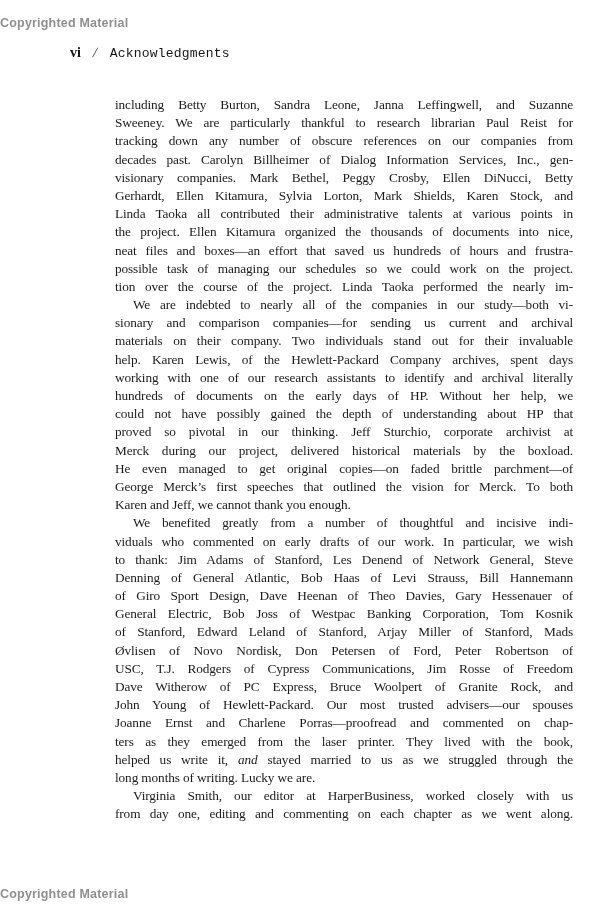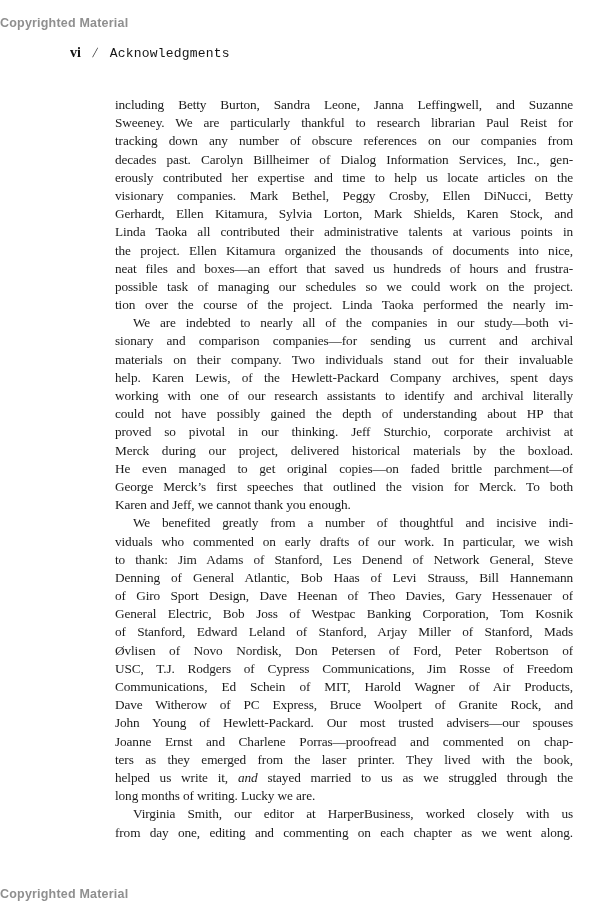--- a/index.html
+++ b/index.html
@@ -81,53 +81,52 @@
   <div class="header">
     <span class="pagenum">vi</span><span class="sep">/</span><span class="title">Acknowledgments</span>
   </div>
 
   <div class="body-text" id="body-text">
       <div class="para">
         <div class="line">including Betty Burton, Sandra Leone, Janna Leffingwell, and Suzanne</div>
         <div class="line">Sweeney. We are particularly thankful to research librarian Paul Reist for</div>
         <div class="line">tracking down any number of obscure references on our companies from</div>
         <div class="line">decades past. Carolyn Billheimer of Dialog Information Services, Inc., gen-</div>
-        <div class="line">erously contributed her expertise and time to help us locate articles on the</div>
         <div class="line">visionary companies. Mark Bethel, Peggy Crosby, Ellen DiNucci, Betty</div>
         <div class="line">Gerhardt, Ellen Kitamura, Sylvia Lorton, Mark Shields, Karen Stock, and</div>
         <div class="line">Linda Taoka all contributed their administrative talents at various points in</div>
         <div class="line">the project. Ellen Kitamura organized the thousands of documents into nice,</div>
         <div class="line">neat files and boxes—an effort that saved us hundreds of hours and frustra-</div>
         <div class="line">possible task of managing our schedules so we could work on the project.</div>
         <div class="line">tion over the course of the project. Linda Taoka performed the nearly im-</div>
       </div>
       <div class="para">
         <div class="line indent">We are indebted to nearly all of the companies in our study—both vi-</div>
         <div class="line">sionary and comparison companies—for sending us current and archival</div>
         <div class="line">materials on their company. Two individuals stand out for their invaluable</div>
         <div class="line">help. Karen Lewis, of the Hewlett-Packard Company archives, spent days</div>
         <div class="line">working with one of our research assistants to identify and archival literally</div>
+        <div class="line">hundreds of documents on the early days of HP. Without her help, we</div>
         <div class="line">could not have possibly gained the depth of understanding about HP that</div>
         <div class="line">proved so pivotal in our thinking. Jeff Sturchio, corporate archivist at</div>
         <div class="line">Merck during our project, delivered historical materials by the boxload.</div>
         <div class="line">He even managed to get original copies—on faded brittle parchment—of</div>
         <div class="line">George Merck’s first speeches that outlined the vision for Merck. To both</div>
         <div class="line short">Karen and Jeff, we cannot thank you enough.</div>
       </div>
       <div class="para">
         <div class="line indent">We benefited greatly from a number of thoughtful and incisive indi-</div>
         <div class="line">viduals who commented on early drafts of our work. In particular, we wish</div>
         <div class="line">to thank: Jim Adams of Stanford, Les Denend of Network General, Steve</div>
         <div class="line">Denning of General Atlantic, Bob Haas of Levi Strauss, Bill Hannemann</div>
         <div class="line">of Giro Sport Design, Dave Heenan of Theo Davies, Gary Hessenauer of</div>
         <div class="line">General Electric, Bob Joss of Westpac Banking Corporation, Tom Kosnik</div>
         <div class="line">of Stanford, Edward Leland of Stanford, Arjay Miller of Stanford, Mads</div>
         <div class="line">Øvlisen of Novo Nordisk, Don Petersen of Ford, Peter Robertson of</div>
         <div class="line">USC, T.J. Rodgers of Cypress Communications, Jim Rosse of Freedom</div>
-        <div class="line">Communications, Ed Schein of MIT, Harold Wagner of Air Products,</div>
         <div class="line">Dave Witherow of PC Express, Bruce Woolpert of Granite Rock, and</div>
         <div class="line">John Young of Hewlett-Packard. Our most trusted advisers—our spouses</div>
         <div class="line">Joanne Ernst and Charlene Porras—proofread and commented on chap-</div>
         <div class="line">ters as they emerged from the laser printer. They lived with the book,</div>
         <div class="line">helped us write it, <i>and</i> stayed married to us as we struggled through the</div>
         <div class="line short">long months of writing. Lucky we are.</div>
       </div>
       <div class="para">
         <div class="line indent">Virginia Smith, our editor at HarperBusiness, worked closely with us</div>
         <div class="line">from day one, editing and commenting on each chapter as we went along.</div>

